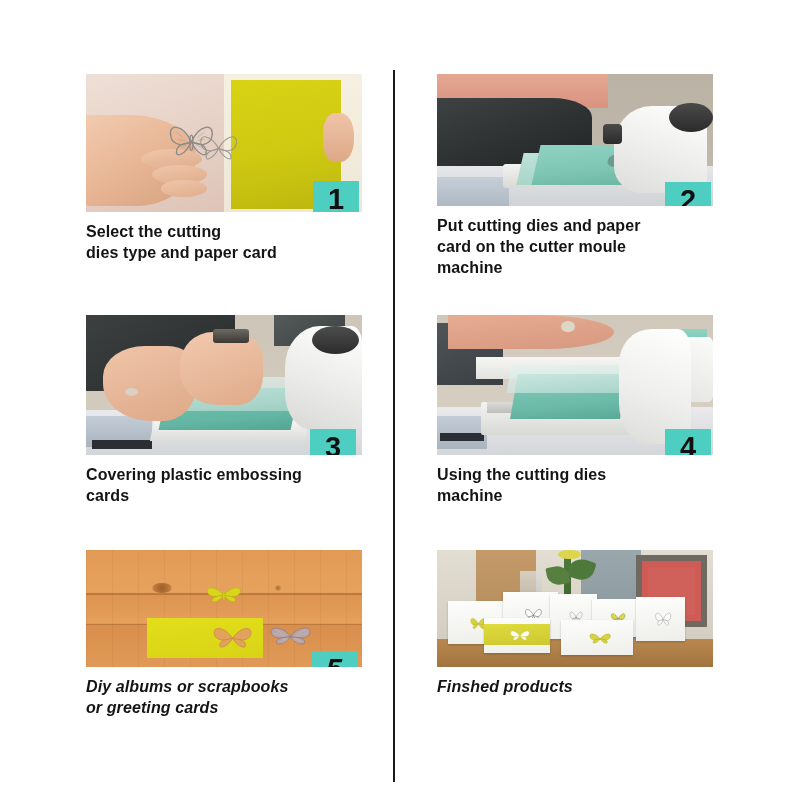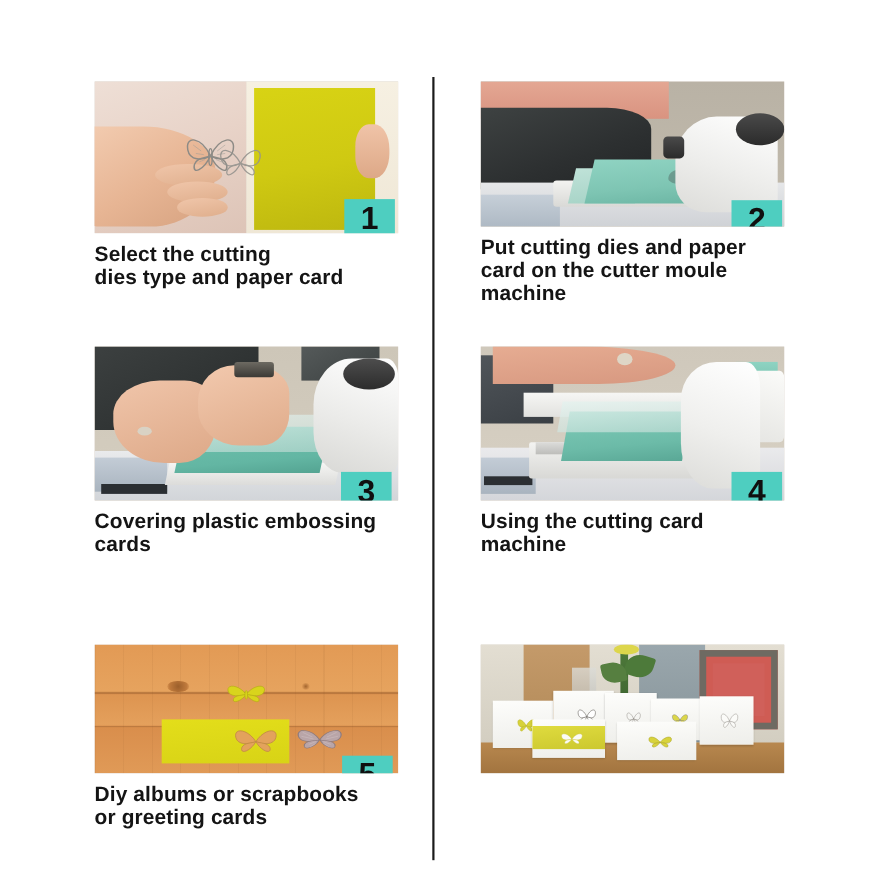--- a/index.html
+++ b/index.html
@@ -56,21 +56,21 @@
     height: 800px;
   }
   .step {
     position: absolute;
     width: 290px;
   }
   .step.col-left  { left: 86px; }
   .step.col-right { left: 437px; }
   .step.row-1 { top: 74px; }
   .step.row-2 { top: 315px; }
-  .step.row-3 { top: 586px; }
+  .step.row-3 { top: 550px; font-style: italic; }
 
   .photo-wrap {
     position: relative;
     width: 276px;
     height: 138px;
     overflow: hidden;
     background: #ded7cf;
   }
   .step.col-left.row-3 .photo-wrap,
   .step.col-right.row-3 .photo-wrap { height: 117px; }
@@ -98,21 +98,21 @@
     z-index: 8;
   }
   .badge.b1 { left: 227px; top: 107px; }
   .badge.b2 { left: 228px; top: 108px; }
   .badge.b3 { left: 224px; top: 114px; }
   .badge.b4 { left: 228px; top: 114px; }
   .badge.b5 { left: 225px; top: 101px; }
 
   .caption {
     margin-top: 9px;
-    font-size: 19px;
+    font-size: 16px;
     font-weight: bold;
     line-height: 21px;
     color: #141414;
     letter-spacing: 0.1px;
     font-family: "Liberation Sans", sans-serif;
     white-space: pre-line;
   }
 
   
 
@@ -427,21 +427,21 @@
           <div class="p4-rail"></div>
           <div class="p4-plate"></div>
           <div class="p4-clear"></div>
           <div class="p4-far"></div>
           <div class="p4-far2"></div>
           <div class="p4-mach2"></div>
           <div class="p4-mach"></div>
         </div>
         <div class="badge b4">4</div>
       </div>
-      <div class="caption">Using the cutting card
+      <div class="caption">Using the cutting dies
 machine</div>
     </div>
 
     <div class="step col-left row-3">
       <div class="photo-wrap">
         <div class="photo">
           <div class="p5-wood"></div>
           <div class="p5-grain1"></div>
           <div class="p5-grain2"></div>
           <div class="p5-knot"></div>
@@ -596,16 +596,17 @@
                     <path d="M50 54 C64 22 86 20 82 44 C79 62 62 62 50 54 Z"></path>
                 <path d="M50 54 C41 78 24 86 28 67 C32 56 43 58 50 54 Z"></path>
                     <path d="M50 54 C59 78 76 86 72 67 C68 56 57 58 50 54 Z"></path>
                   </g>
                 </svg>
             </div>
           </div>
         </div>
 
       </div>
+      <div class="caption">Finshed products</div>
     </div>
 
   </div>
 </div>
 
 </body></html>

